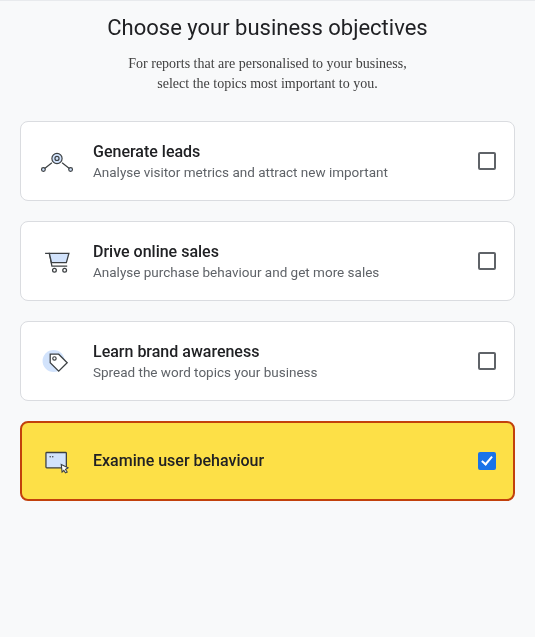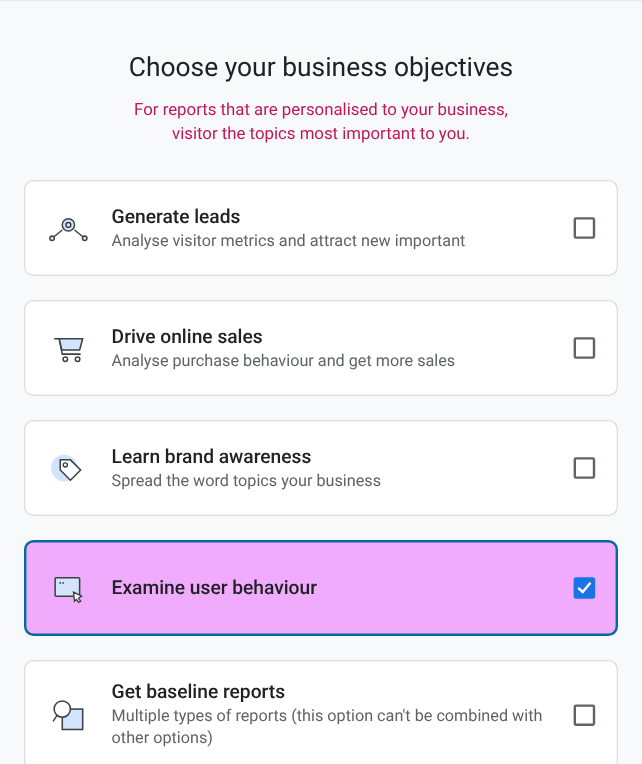--- a/index.html
+++ b/index.html
@@ -16,43 +16,43 @@
     .header {
       text-align: center;
       padding: 14px 20px 8px;
       border-top: 1px solid #e8eaed;
     }
     .title {
       font-size: 22px;
       font-weight: 400;
       color: #202124;
       margin-bottom: 14px;
-      margin-top: 29px;
     }
     .subtitle {
       font-size: 14px;
-      color: #be185d;
+      color: #404040;
       line-height: 1.4;
+      font-family: Liberation Serif, serif;
     }
     .options {
       padding-top: 20px;
     }
     .option-card {
       display: flex;
       align-items: center;
       background: #fff;
       border: 1px solid #dadce0;
       border-radius: 8px;
       padding: 16px 18px;
       margin-bottom: 20px;
       min-height: 80px;
     }
     .option-card.selected {
-      background: #f0abfc;
-      border: 2px solid #0369a1;
+      background: #fde047;
+      border: 2px solid #c2410c;
       padding: 15px 17px;
     }
     .icon-wrap {
       width: 36px;
       height: 36px;
       display: flex;
       align-items: center;
       justify-content: center;
       margin-right: 18px;
       flex-shrink: 0;
@@ -101,21 +101,21 @@
       height: 34px;
     }
   </style>
 </head>
 <body>
 
 <div class="header">
   <h1 class="title">Choose your business objectives</h1>
   <p class="subtitle">
     <span>For reports that are personalised to your business,</span><br>
-    <span>visitor the topics most important to you.</span>
+    <span>select the topics most important to you.</span>
   </p>
 </div>
 
 <div class="container">
   <div class="options">
 
     <div class="option-card">
       <span class="icon-wrap">
         <svg class="icon" viewBox="0 0 40 40">
           <circle cx="20" cy="17" r="6" fill="#d2e3fc" stroke="#3c4043" stroke-width="1.4"></circle>
@@ -171,29 +171,15 @@
           <circle cx="15" cy="15" r="0.9" fill="#3c4043"></circle>
           <path d="M25 24 L33 28 L30 30 L32 33 L30 34 L28 31 L26 33 Z" fill="#fff" stroke="#3c4043" stroke-width="1.3"></path>
         </svg>
       </span>
       <div class="text-wrap">
         <div class="opt-title">Examine user behaviour</div>
       </div>
       <div class="checkbox checked"></div>
     </div>
 
-    <div class="option-card">
-      <span class="icon-wrap">
-        <svg class="icon" viewBox="0 0 40 40">
-          <rect x="14" y="14" width="20" height="20" fill="#d2e3fc" stroke="#3c4043" stroke-width="1.5"></rect>
-          <circle cx="14" cy="14" r="8" fill="#fff" stroke="#3c4043" stroke-width="1.5"></circle>
-          <line x1="9" y1="20" x2="5" y2="26" stroke="#3c4043" stroke-width="1.5"></line>
-        </svg>
-      </span>
-      <div class="text-wrap">
-        <div class="opt-title">Get baseline reports</div>
-        <div class="opt-desc">Multiple types of reports (this option can't be combined with other options)</div>
-      </div>
-      <div class="checkbox"></div>
-    </div>
 
   </div>
 </div>
 
 </body></html>

